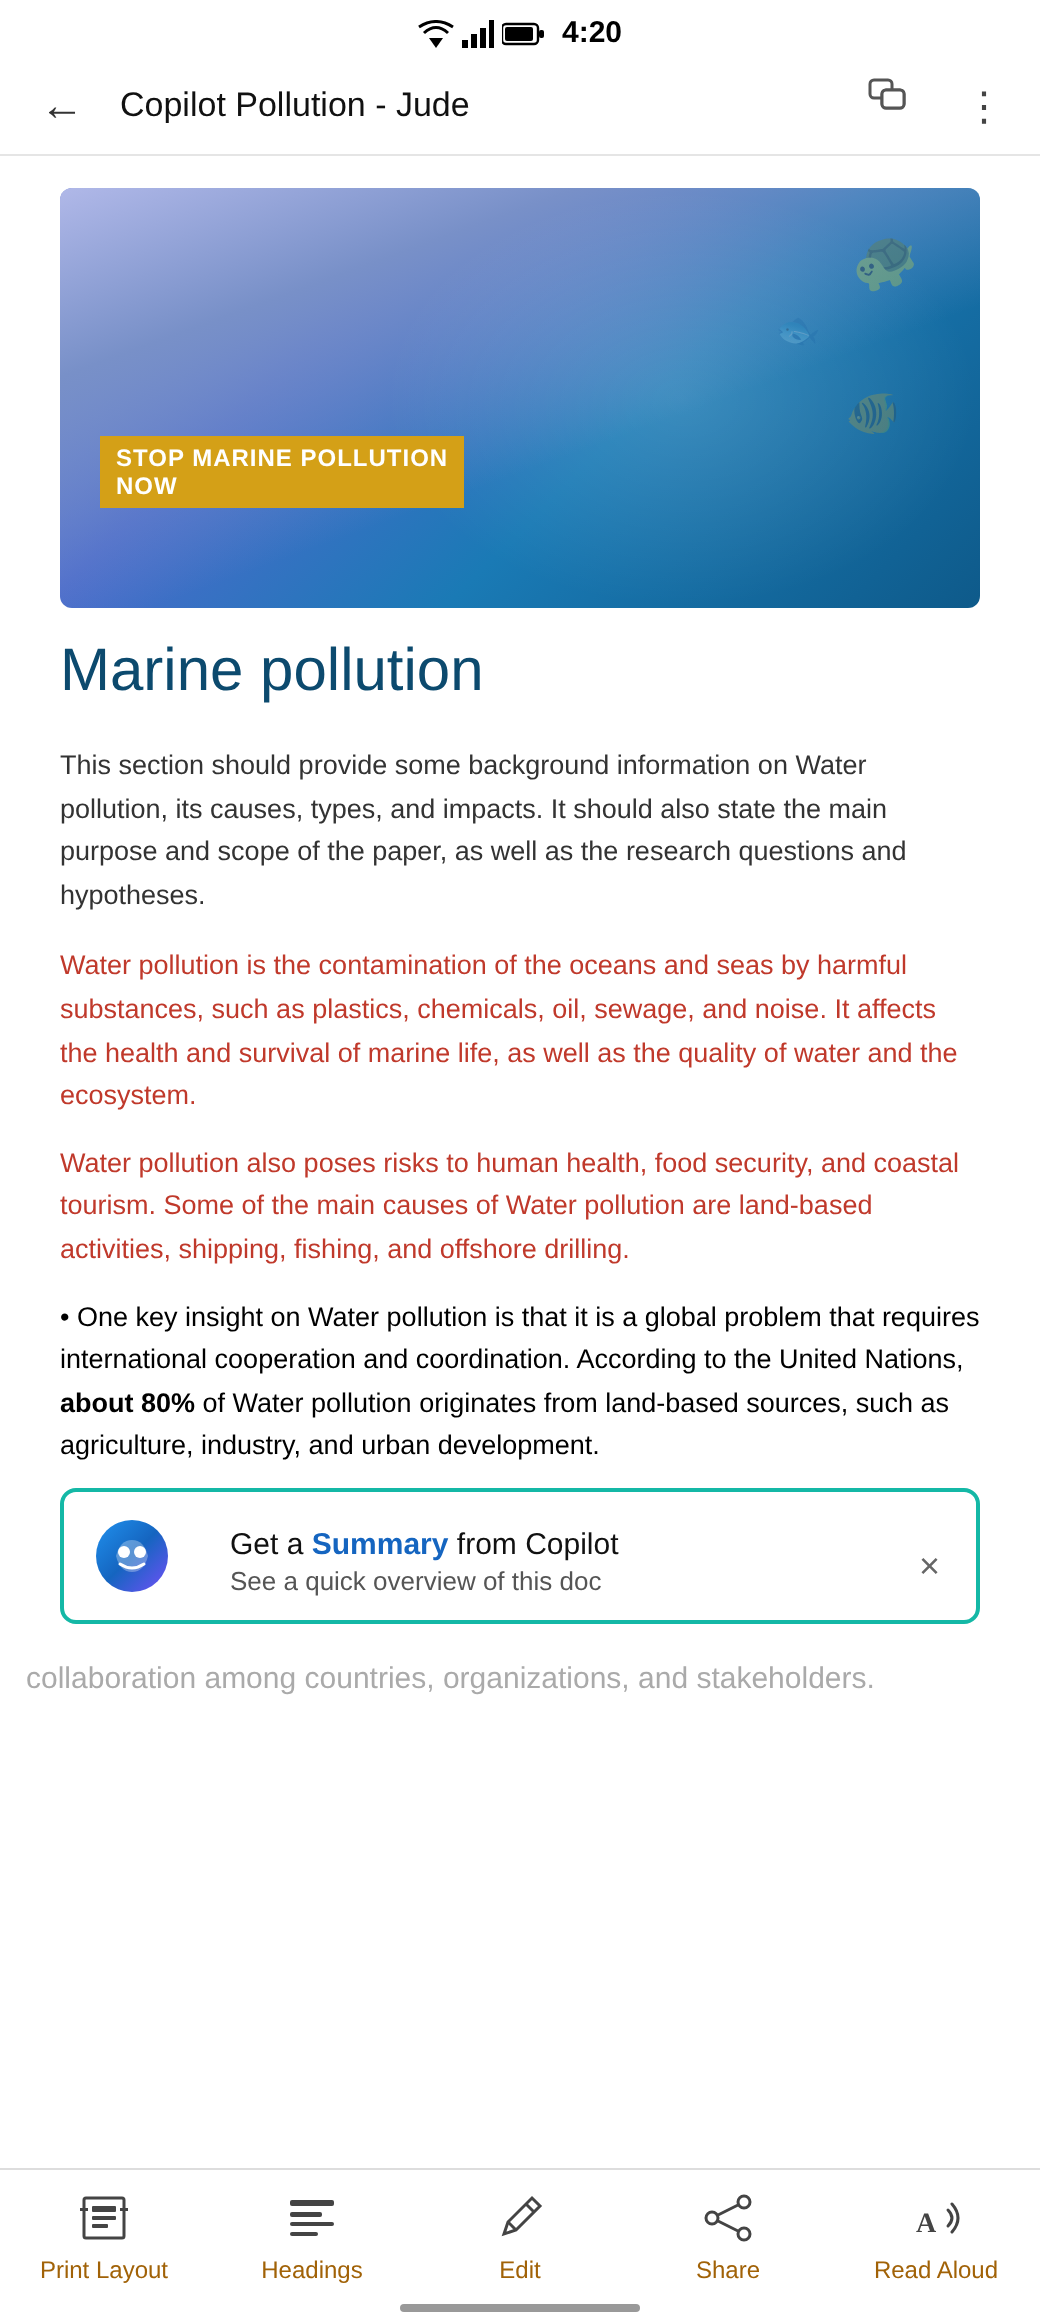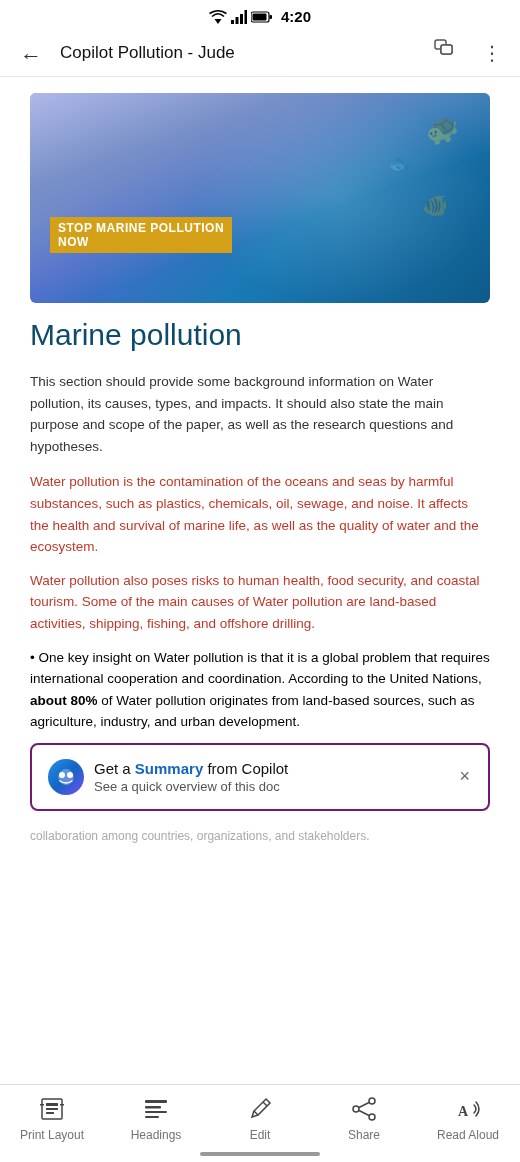--- a/index.html
+++ b/index.html
@@ -167,27 +167,27 @@
       line-height: 1.6;
       margin-bottom: 0;
     }
     .body-text strong {
       font-weight: 700;
     }
 
     
     .copilot-banner {
       margin: 10px 30px;
-      border: 2px solid #701a75;
+      border: 2px solid #14b8a6;
       border-radius: 8px;
       background: #fff;
       display: flex;
-      align-items: center;
+      align-items: flex-end;
       padding: 12px 14px;
-      gap: 8px;
+      gap: 29px;
       position: relative;
     }
     .copilot-text-area {
       flex: 1;
     }
     .copilot-main-text {
       font-size: 15px;
       color: #111;
     }
     .copilot-summary-word {
@@ -201,22 +201,22 @@
     }
     .copilot-close {
       font-size: 18px;
       color: #666;
       cursor: pointer;
       padding: 4px;
     }
 
     
     .continuation-text {
-      padding: 6px 30px 0 30px;
-      font-size: 12px;
+      padding: 6px 30px 0 13px;
+      font-size: 15px;
       color: #aaa;
       line-height: 1.6;
     }
 
     
     .bottom-nav {
       position: absolute;
       bottom: 0;
       left: 0;
       right: 0;
@@ -230,21 +230,21 @@
     .nav-item {
       display: flex;
       flex-direction: column;
       align-items: center;
       gap: 5px;
       cursor: pointer;
       min-width: 80px;
     }
     .nav-label {
       font-size: 12px;
-      color: #737373;
+      color: #a16207;
       text-align: left;
     }
 
     
     .home-indicator {
       position: absolute;
       bottom: 6px;
       left: 50%;
       transform: translateX(-50%);
       width: 120px;

